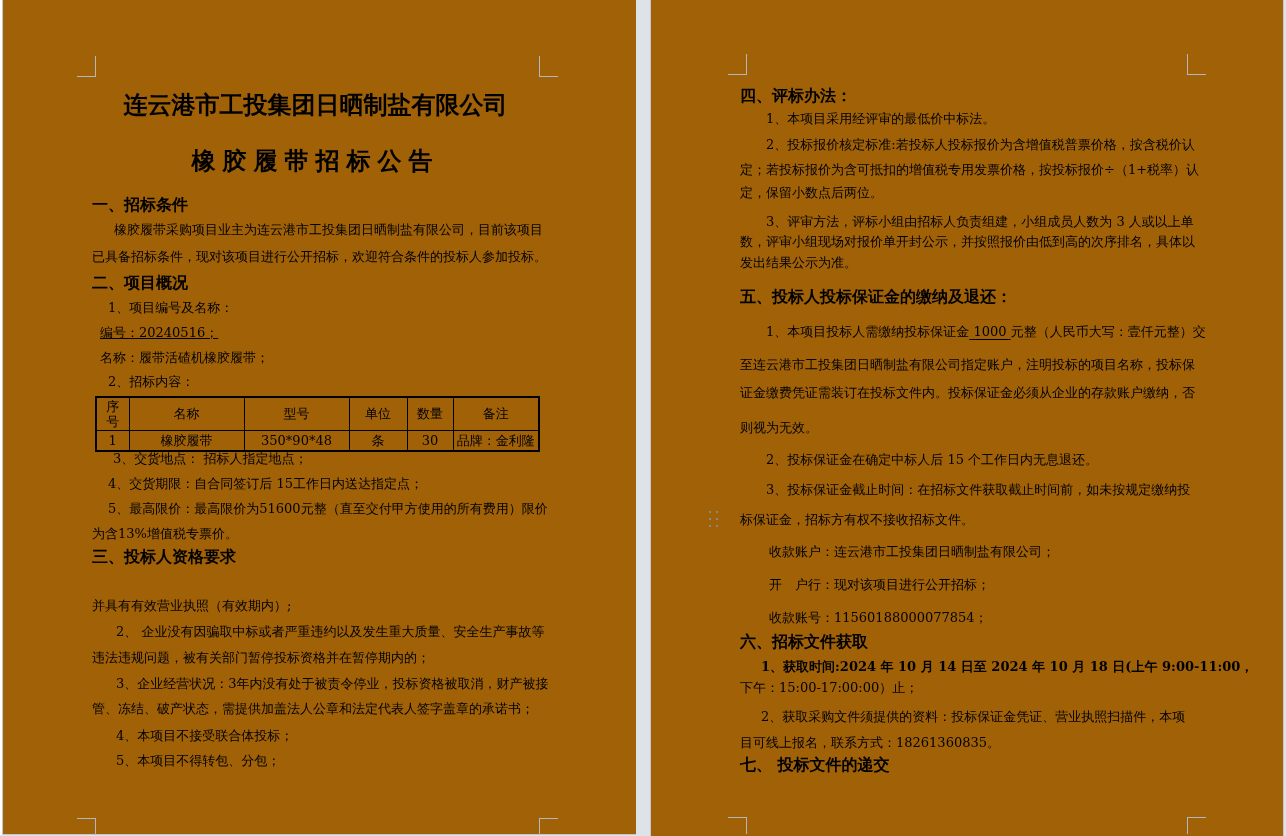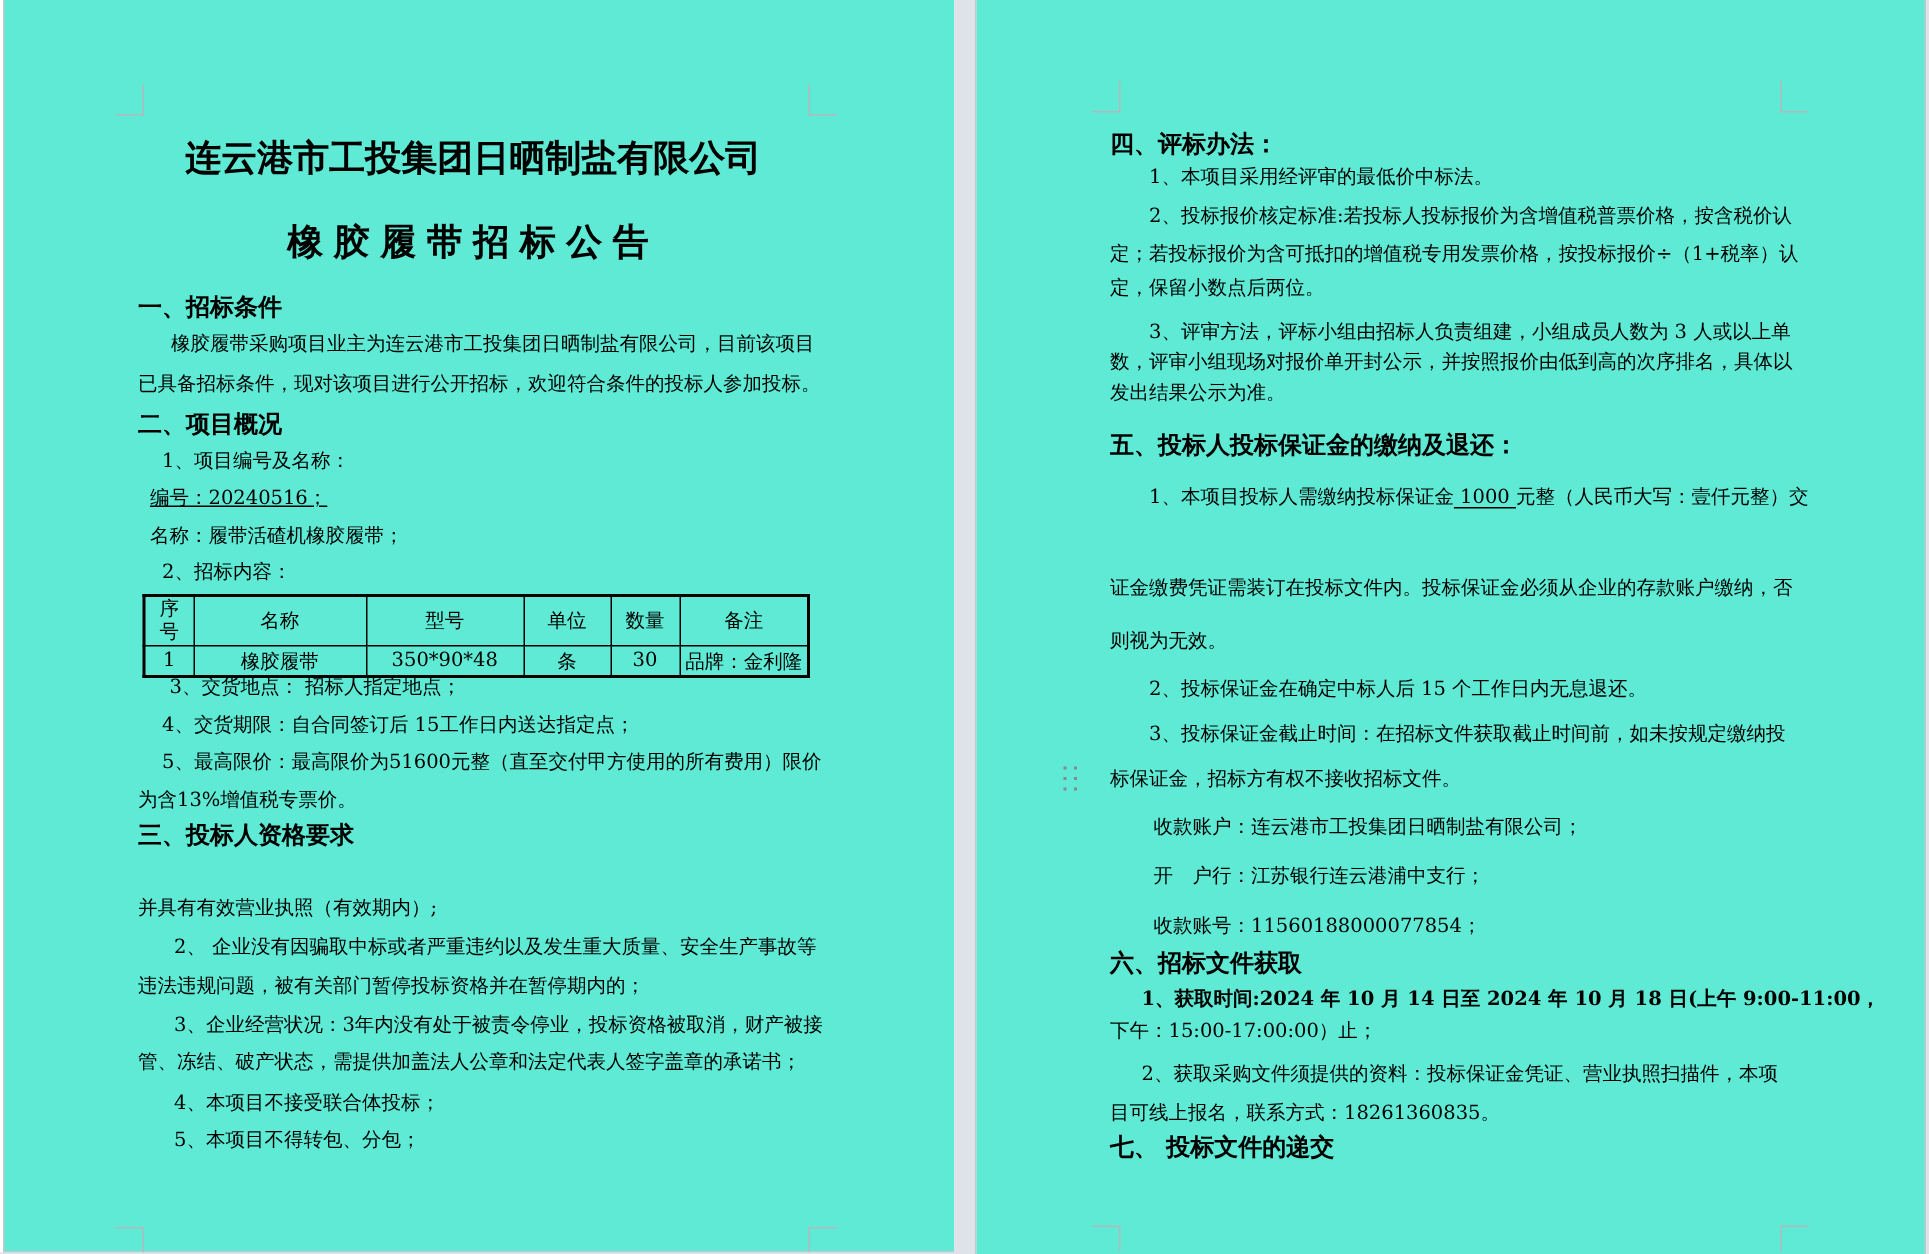--- a/index.html
+++ b/index.html
@@ -1,17 +1,17 @@
 <!DOCTYPE html>
 <html><head>
 <meta charset="utf-8">
 <style>
   html,body{margin:0;padding:0;width:1286px;height:836px;overflow:hidden;background:#ffffff;}
   .canvas{position:relative;width:1286px;height:836px;color:#000;font-family:"DejaVu Serif",serif;}
-  .page{position:absolute;top:0;background:#5eead4;}
+  .page{position:absolute;top:0;background:#a16207;}
   #page1{left:2px;width:633px;height:834px;border-left:1px solid #c3c8cf;border-right:1px solid #c3c8cf;border-bottom:1px solid #c3c8cf;}
   #page2{left:651px;width:632px;height:836px;border-right:1px solid #c3c8cf;}
   .gap{position:absolute;left:636px;top:0;width:14px;height:836px;background:#dde3e9;border-right:1px solid #c3c8cf;}
   .strip-right{position:absolute;left:1284px;top:0;width:2px;height:836px;background:#dde3e9;}
   .strip-bottom{position:absolute;left:0;top:835px;width:636px;height:1px;background:#dde3e9;}
   .line{position:absolute;white-space:pre;font-size:13px;line-height:18px;font-family:"DejaVu Serif",serif;}
   .b{font-weight:bold;font-family:"DejaVu Sans",sans-serif;font-size:16px;line-height:19px;}
   .title{position:absolute;left:89px;width:447px;text-align:center;white-space:pre;font-family:"DejaVu Sans",sans-serif;font-weight:bold;font-size:24px;line-height:30px;}
   .ls{letter-spacing:7px;}
   .u{text-decoration:underline;text-underline-offset:3px;}
@@ -111,27 +111,28 @@
     <div class="line" style="left:115px;top:110px;">1、本项目采用经评审的最低价中标法。</div>
     <div class="line" style="left:115px;top:136px;">2、投标报价核定标准:若投标人投标报价为含增值税普票价格，按含税价认</div>
     <div class="line" style="left:89px;top:161px;">定；若投标报价为含可抵扣的增值税专用发票价格，按投标报价÷（1+税率）认</div>
     <div class="line" style="left:89px;top:184px;">定，保留小数点后两位。</div>
     <div class="line" style="left:115px;top:213px;">3、评审方法，评标小组由招标人负责组建，小组成员人数为 3 人或以上单</div>
     <div class="line" style="left:89px;top:233px;">数，评审小组现场对报价单开封公示，并按照报价由低到高的次序排名，具体以</div>
     <div class="line" style="left:89px;top:254px;">发出结果公示为准。</div>
 
     <div class="line b" style="left:89px;top:287px;">五、投标人投标保证金的缴纳及退还：</div>
     <div class="line" style="left:115px;top:323px;"><span>1、本项目投标人需缴纳投标保证金</span><span class="u"> 1000 </span><span>元整（人民币大写：壹仟元整）交</span></div>
+    <div class="line" style="left:89px;top:356px;">至连云港市工投集团日晒制盐有限公司指定账户，注明投标的项目名称，投标保</div>
     <div class="line" style="left:89px;top:384px;">证金缴费凭证需装订在投标文件内。投标保证金必须从企业的存款账户缴纳，否</div>
     <div class="line" style="left:89px;top:419px;">则视为无效。</div>
     <div class="line" style="left:115px;top:451px;">2、投标保证金在确定中标人后 15 个工作日内无息退还。</div>
     <div class="line" style="left:115px;top:481px;">3、投标保证金截止时间：在招标文件获取截止时间前，如未按规定缴纳投</div>
     <div class="line" style="left:89px;top:511px;">标保证金，招标方有权不接收招标文件。</div>
     <div class="line" style="left:118px;top:543px;">收款账户：连云港市工投集团日晒制盐有限公司；</div>
-    <div class="line" style="left:118px;top:576px;">开　户行：江苏银行连云港浦中支行；</div>
+    <div class="line" style="left:118px;top:576px;">开　户行：现对该项目进行公开招标；</div>
     <div class="line" style="left:118px;top:609px;">收款账号：11560188000077854；</div>
 
     <div class="line b" style="left:89px;top:632px;">六、招标文件获取</div>
     <div class="line" style="left:110px;top:658px;font-weight:bold;">1、获取时间:2024 年 10 月 14 日至 2024 年 10 月 18 日(上午 9:00-11:00，</div>
     <div class="line" style="left:89px;top:679px;">下午：15:00-17:00:00）止；</div>
     <div class="line" style="left:110px;top:708px;">2、获取采购文件须提供的资料：投标保证金凭证、营业执照扫描件，本项</div>
     <div class="line" style="left:89px;top:734px;">目可线上报名，联系方式：18261360835。</div>
 
     <div class="line b" style="left:89px;top:755px;">七、 投标文件的递交</div>
   </div>

